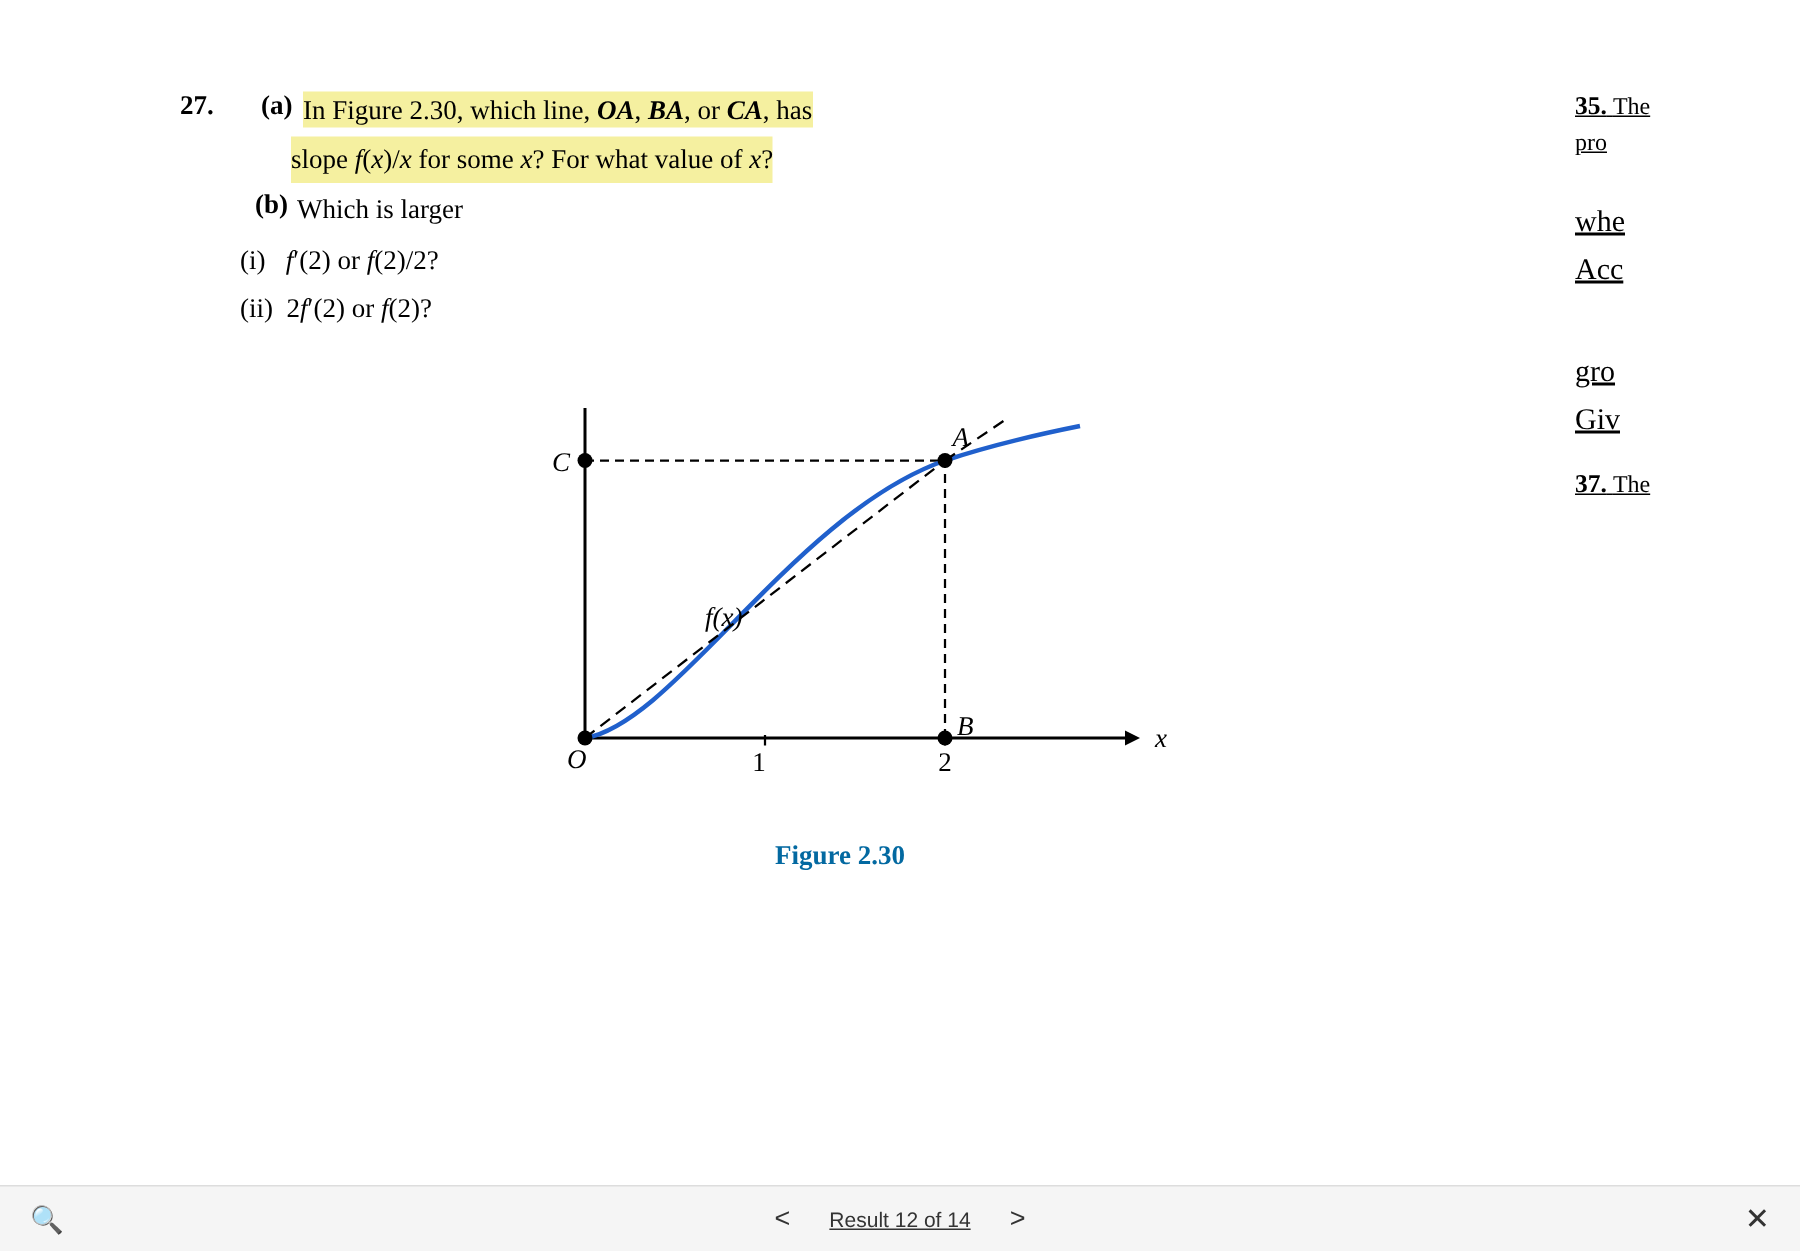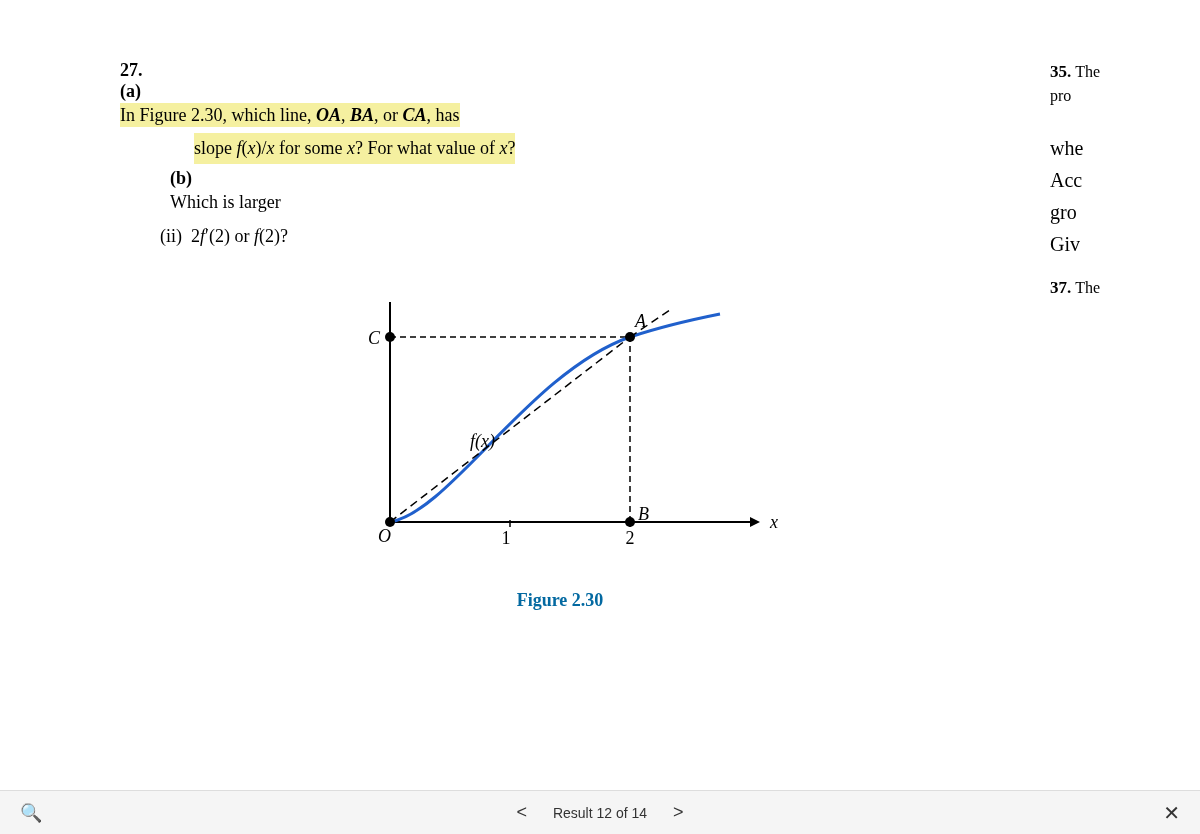--- a/index.html
+++ b/index.html
@@ -23,32 +23,32 @@
       flex: 1;
       padding: 60px 40px 40px 120px;
       position: relative;
     }
 
     .right-column {
       width: 160px;
       padding: 60px 20px 40px 10px;
       position: relative;
       overflow: hidden;
+      text-decoration: underline;
     }
 
     
     .problem-27 {
       margin-bottom: 20px;
     }
 
     .problem-line {
       display: flex;
       align-items: flex-start;
       margin-bottom: 4px;
-      flex-direction: column;
     }
 
     .problem-number {
       font-size: 18px;
       font-weight: bold;
       min-width: 50px;
       margin-right: 4px;
     }
 
     .part-label {
@@ -149,20 +149,21 @@
       font-size: 18px;
       cursor: pointer;
       color: #333;
       padding: 4px 10px;
     }
 
     .result-text {
       font-size: 14px;
       color: #333;
       font-family: -apple-system, BlinkMacSystemFont, 'Segoe UI', sans-serif;
+      text-decoration: underline;
     }
 
     .search-icon-left {
       font-size: 18px;
       color: #555;
     }
 
     .close-btn {
       background: none;
       border: none;
@@ -195,20 +196,26 @@
           slope <span class="italic-var">f</span>(<span class="italic-var">x</span>)/<span class="italic-var">x</span> for some <span class="italic-var">x</span>? For what value of <span class="italic-var">x</span>?
         </span>
       </div>
 
       <div class="problem-line" style="margin-left: 50px; margin-top: 4px;">
         <span class="part-label">(b)</span>
         <span class="problem-text">Which is larger</span>
       </div>
 
       <div class="subpart">
+        <span>(i)&nbsp;&nbsp;</span>
+        <span>
+          <span class="italic-var">f</span>′(2) or <span class="italic-var">f</span>(2)/2?
+        </span>
+      </div>
+      <div class="subpart">
         <span>(ii)&nbsp;</span>
         <span>
           2<span class="italic-var">f</span>′(2) or <span class="italic-var">f</span>(2)?
         </span>
       </div>
     </div>
 
     <div class="figure-container">
       <svg class="graph-svg" width="480" height="310" viewBox="0 0 480 310">
 
@@ -263,21 +270,21 @@
   <div class="right-column">
 
     <div class="right-section">
       <span class="right-problem-number">35.</span>
       <span class="right-problem"> The<br>pro</span>
     </div>
 
     <div style="margin-bottom: 16px; font-size:20px; line-height:1.6; overflow:hidden;">
       <span style="display:block;">whe</span>
       <span style="display:block;">Acc</span>
-      <span style="display:block;">gro</span>
+      <span style="display:block;margin-top:36px;">gro</span>
       <span style="display:block;">Giv</span>
     </div>
 
 
     <div class="right-section">
       <span class="right-problem-number">37.</span>
       <span class="right-problem"> The</span>
     </div>
 
   </div>

